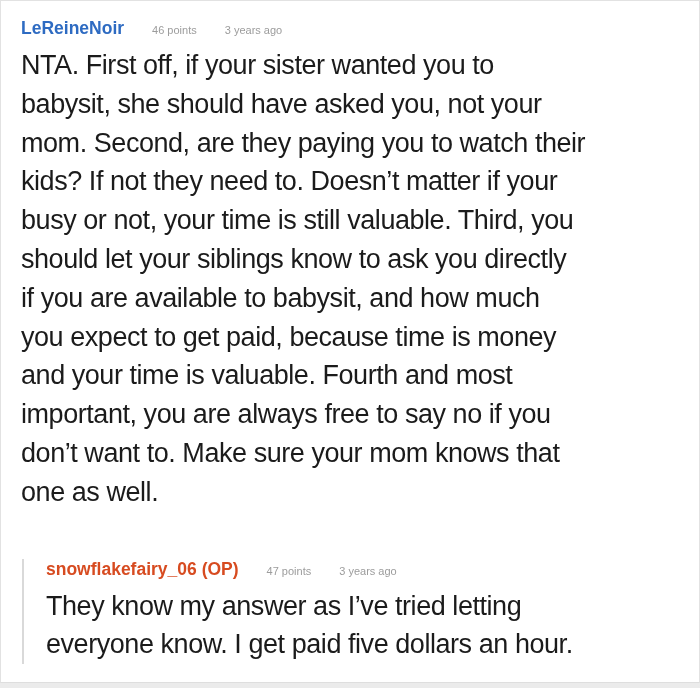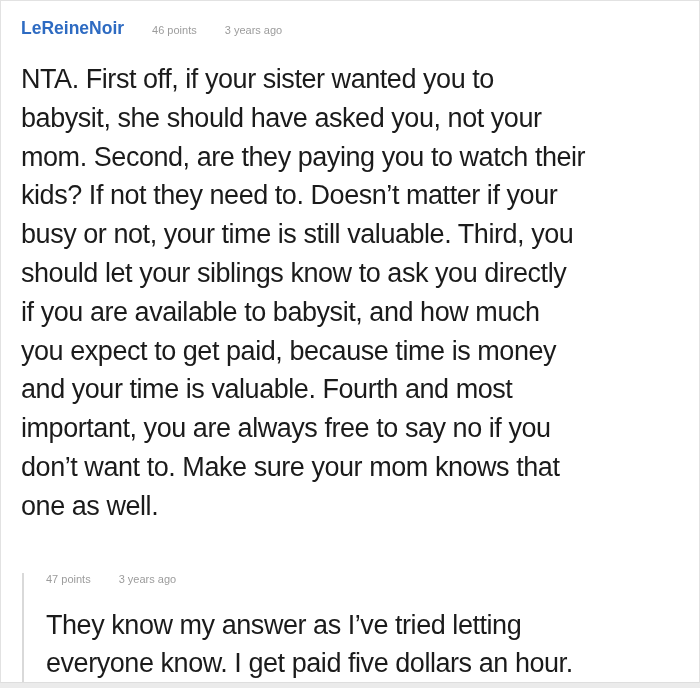--- a/index.html
+++ b/index.html
@@ -30,21 +30,21 @@
     text-decoration: none;
     cursor: pointer;
   }
   .username.blue { color: #2e6bc2; }
   .username.orange { color: #d74b20; }
   .meta {
     font-size: 11px;
     color: #9c9c9c;
   }
   .comment-body {
-    margin-top: 21px;
+    margin-top: 7px;
     font-size: 27px;
     line-height: 38.8px;
     letter-spacing: -0.45px;
     color: #1b1b1b;
     white-space: pre;
   }
   .reply-block {
     margin-top: 47px;
     margin-left: 1px;
     border-left: 2px solid #d9d9d9;
@@ -73,20 +73,21 @@
 if you are available to babysit, and how much
 you expect to get paid, because time is money
 and your time is valuable. Fourth and most
 important, you are always free to say no if you
 don’t want to. Make sure your mom knows that
 one as well.</div>
   </div>
 
   <div class="reply-block">
     <div class="comment-header">
+      <a class="username orange">snowflakefairy_06 (OP)</a>
       <span class="meta">47 points</span>
       <span class="meta">3 years ago</span>
     </div>
     <div class="comment-body">They know my answer as I’ve tried letting
 everyone know. I get paid five dollars an hour.</div>
   </div>
 
 </div>
 
 </body></html>

